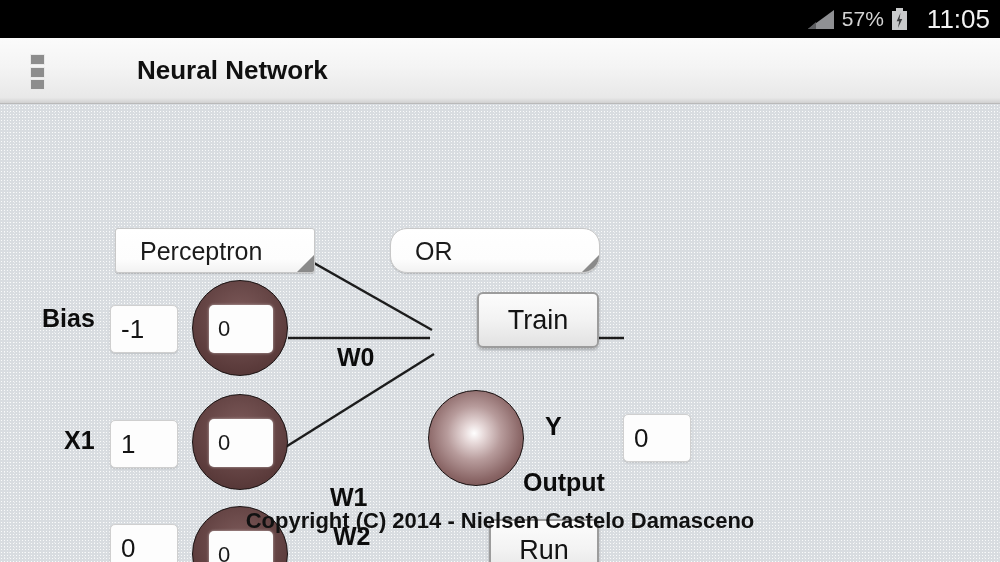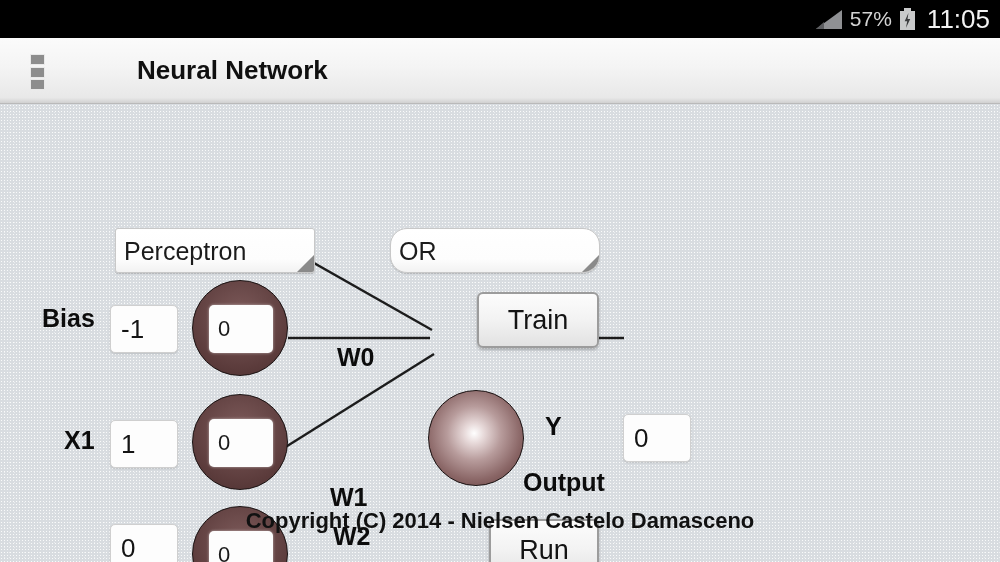--- a/index.html
+++ b/index.html
@@ -81,21 +81,21 @@
   .battery-icon .bolt {
     position: absolute;
     left: 3px; top: 5px;
     width: 9px; height: 15px;
     background: #3b3c3e;
     clip-path: polygon(62% 0, 20% 55%, 48% 55%, 34% 100%, 82% 40%, 52% 40%);
   }
   .clock {
     font-size: 26px;
     color: #f2f2f2;
-    margin-left: 4px;
+    margin-left: 12px;
     letter-spacing: 0px;
   }
 
   
   #actionbar {
     position: absolute;
     left: 0; top: 38px;
     width: 1000px;
     height: 65px;
     background: linear-gradient(to bottom, #fbfbfb 0%, #f4f4f4 45%, #e8e8e8 92%, #d0d0d0 100%);
@@ -146,21 +146,21 @@
     position: absolute;
     background: linear-gradient(to bottom, #ffffff 0%, #fdfdfd 70%, #f2f2f2 100%);
     border: 1px solid #c8c8c8;
     border-radius: 3px;
     box-shadow: 0 1px 1px rgba(0,0,0,.18);
     box-sizing: border-box;
     overflow: hidden;
   }
   .spinner .sp-label {
     position: absolute;
-    left: 8px; top: 50%;
+    left: 24px; top: 50%;
     transform: translateY(-50%);
     font-size: 25px;
     color: #1b1b1b;
   }
   .spinner .sp-tri {
     position: absolute;
     right: 0; bottom: 0;
     width: 0; height: 0;
     border-left: 17px solid transparent;
     border-bottom: 17px solid #8a8a8a;

